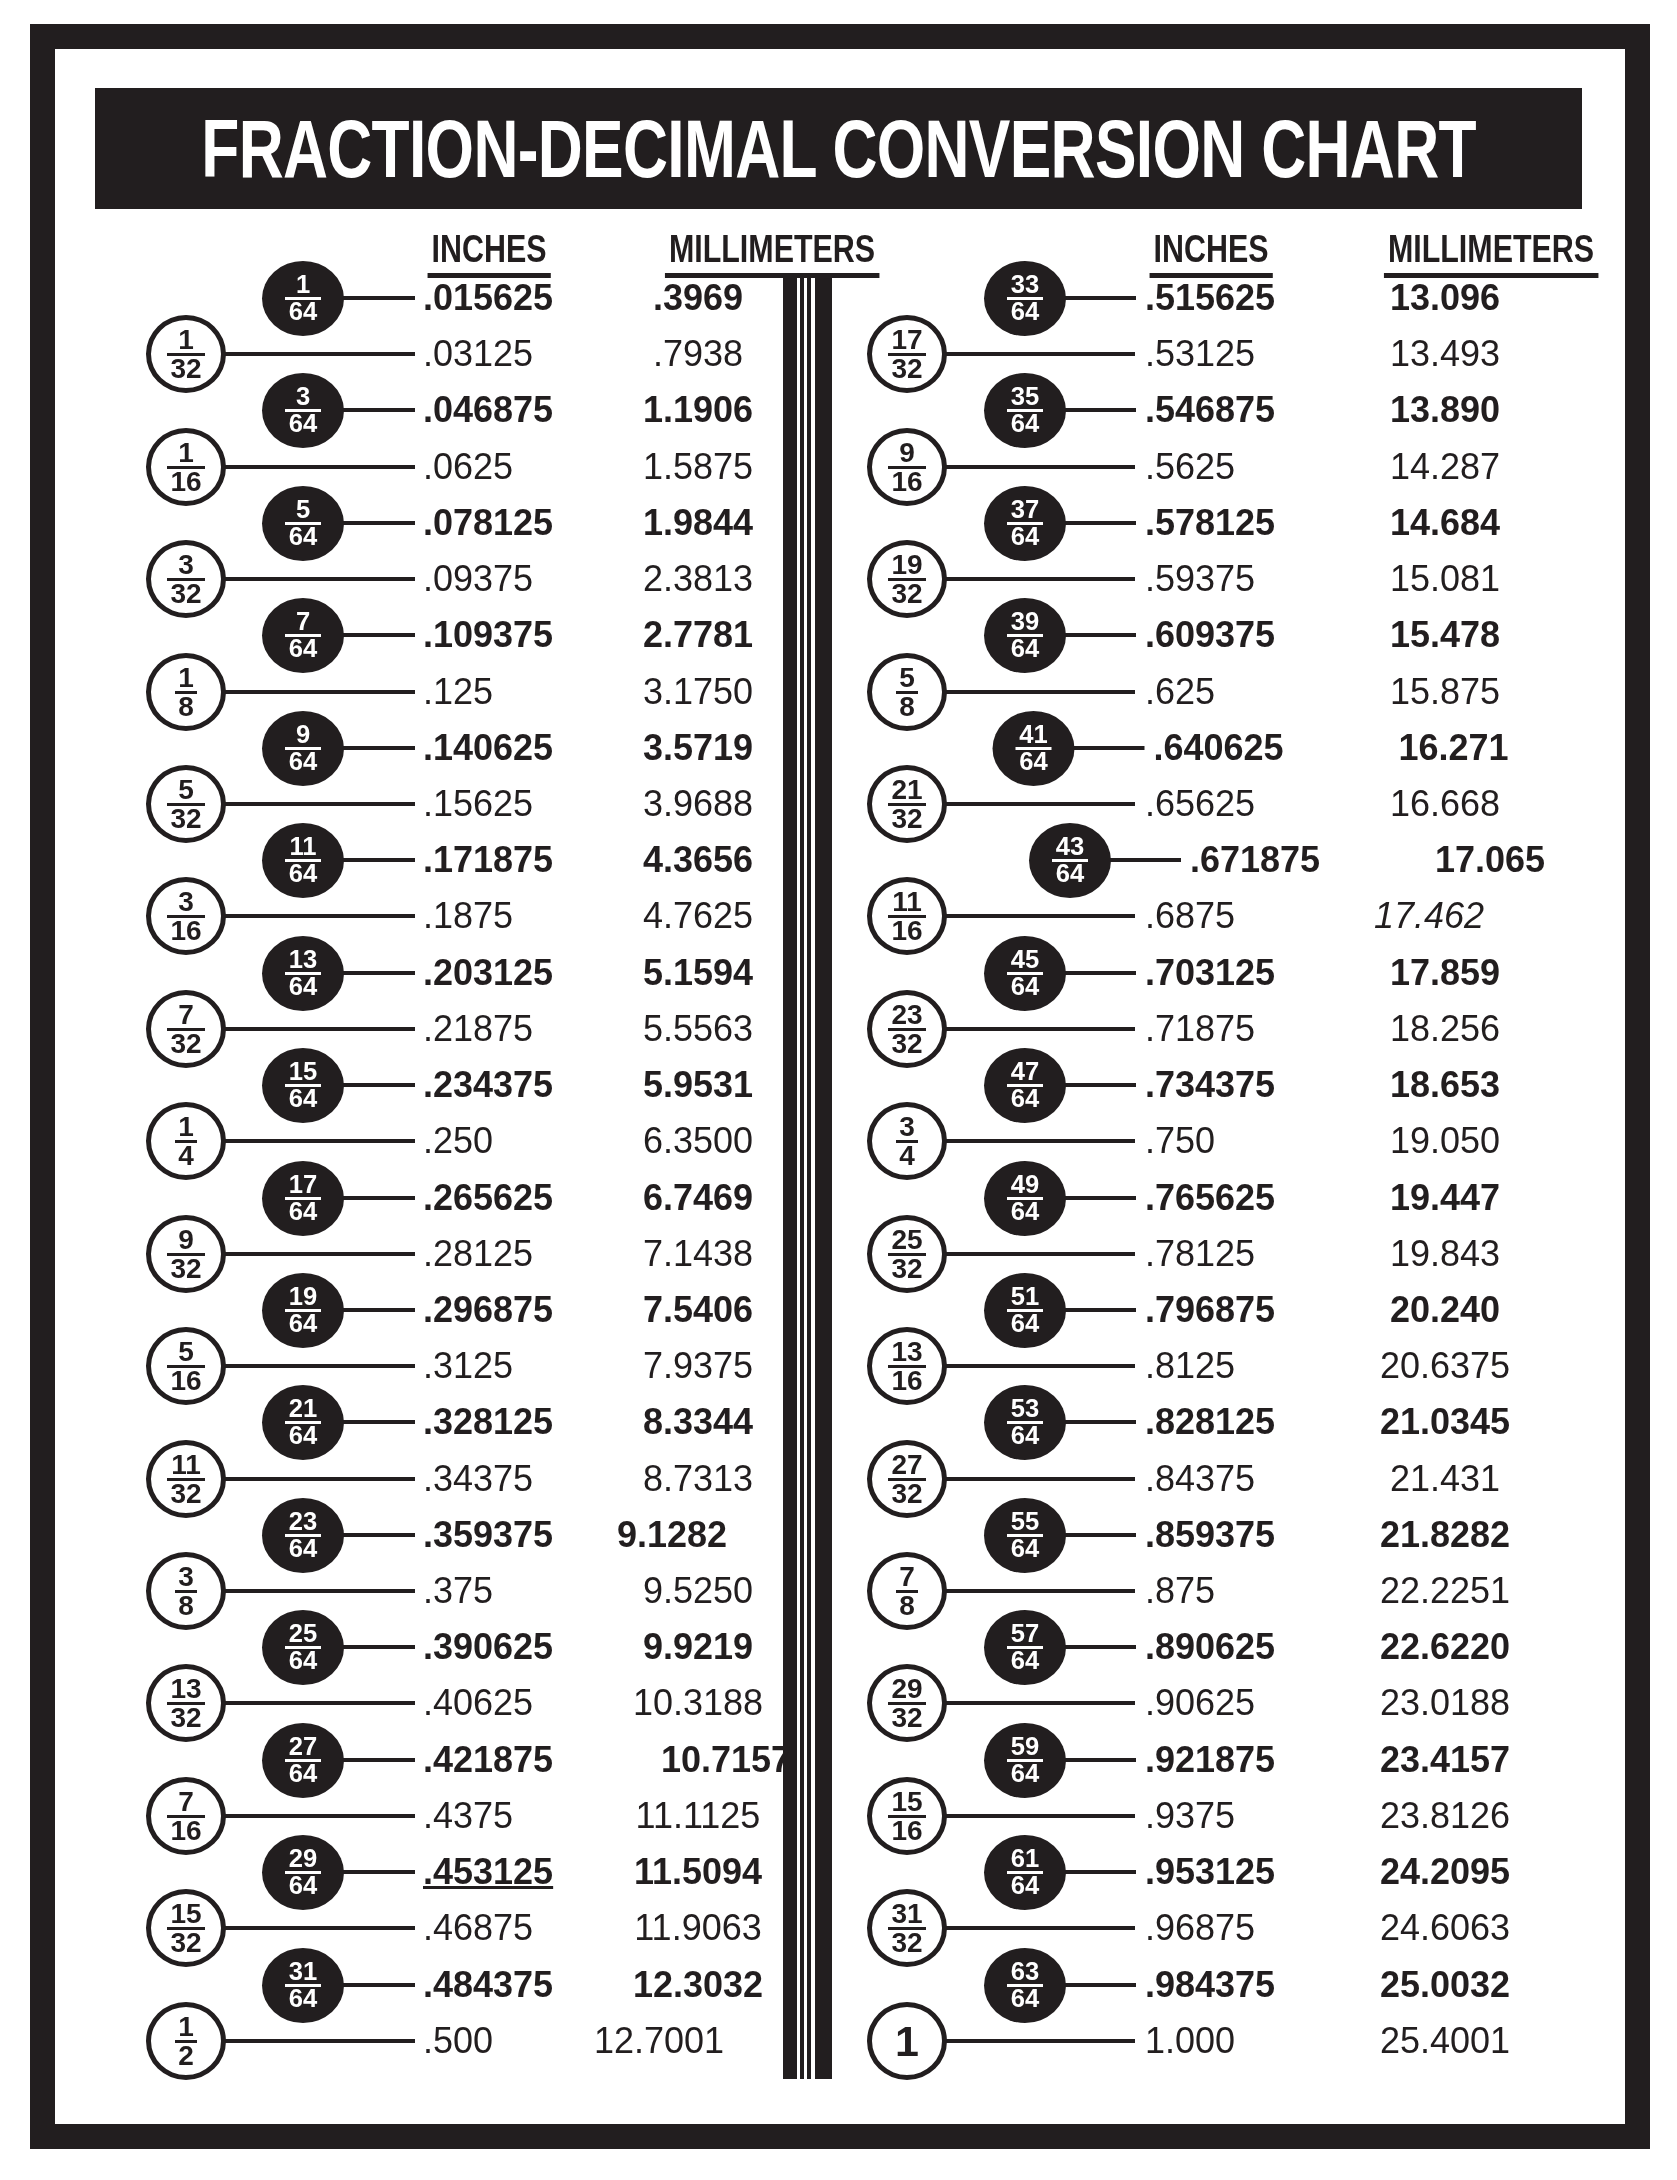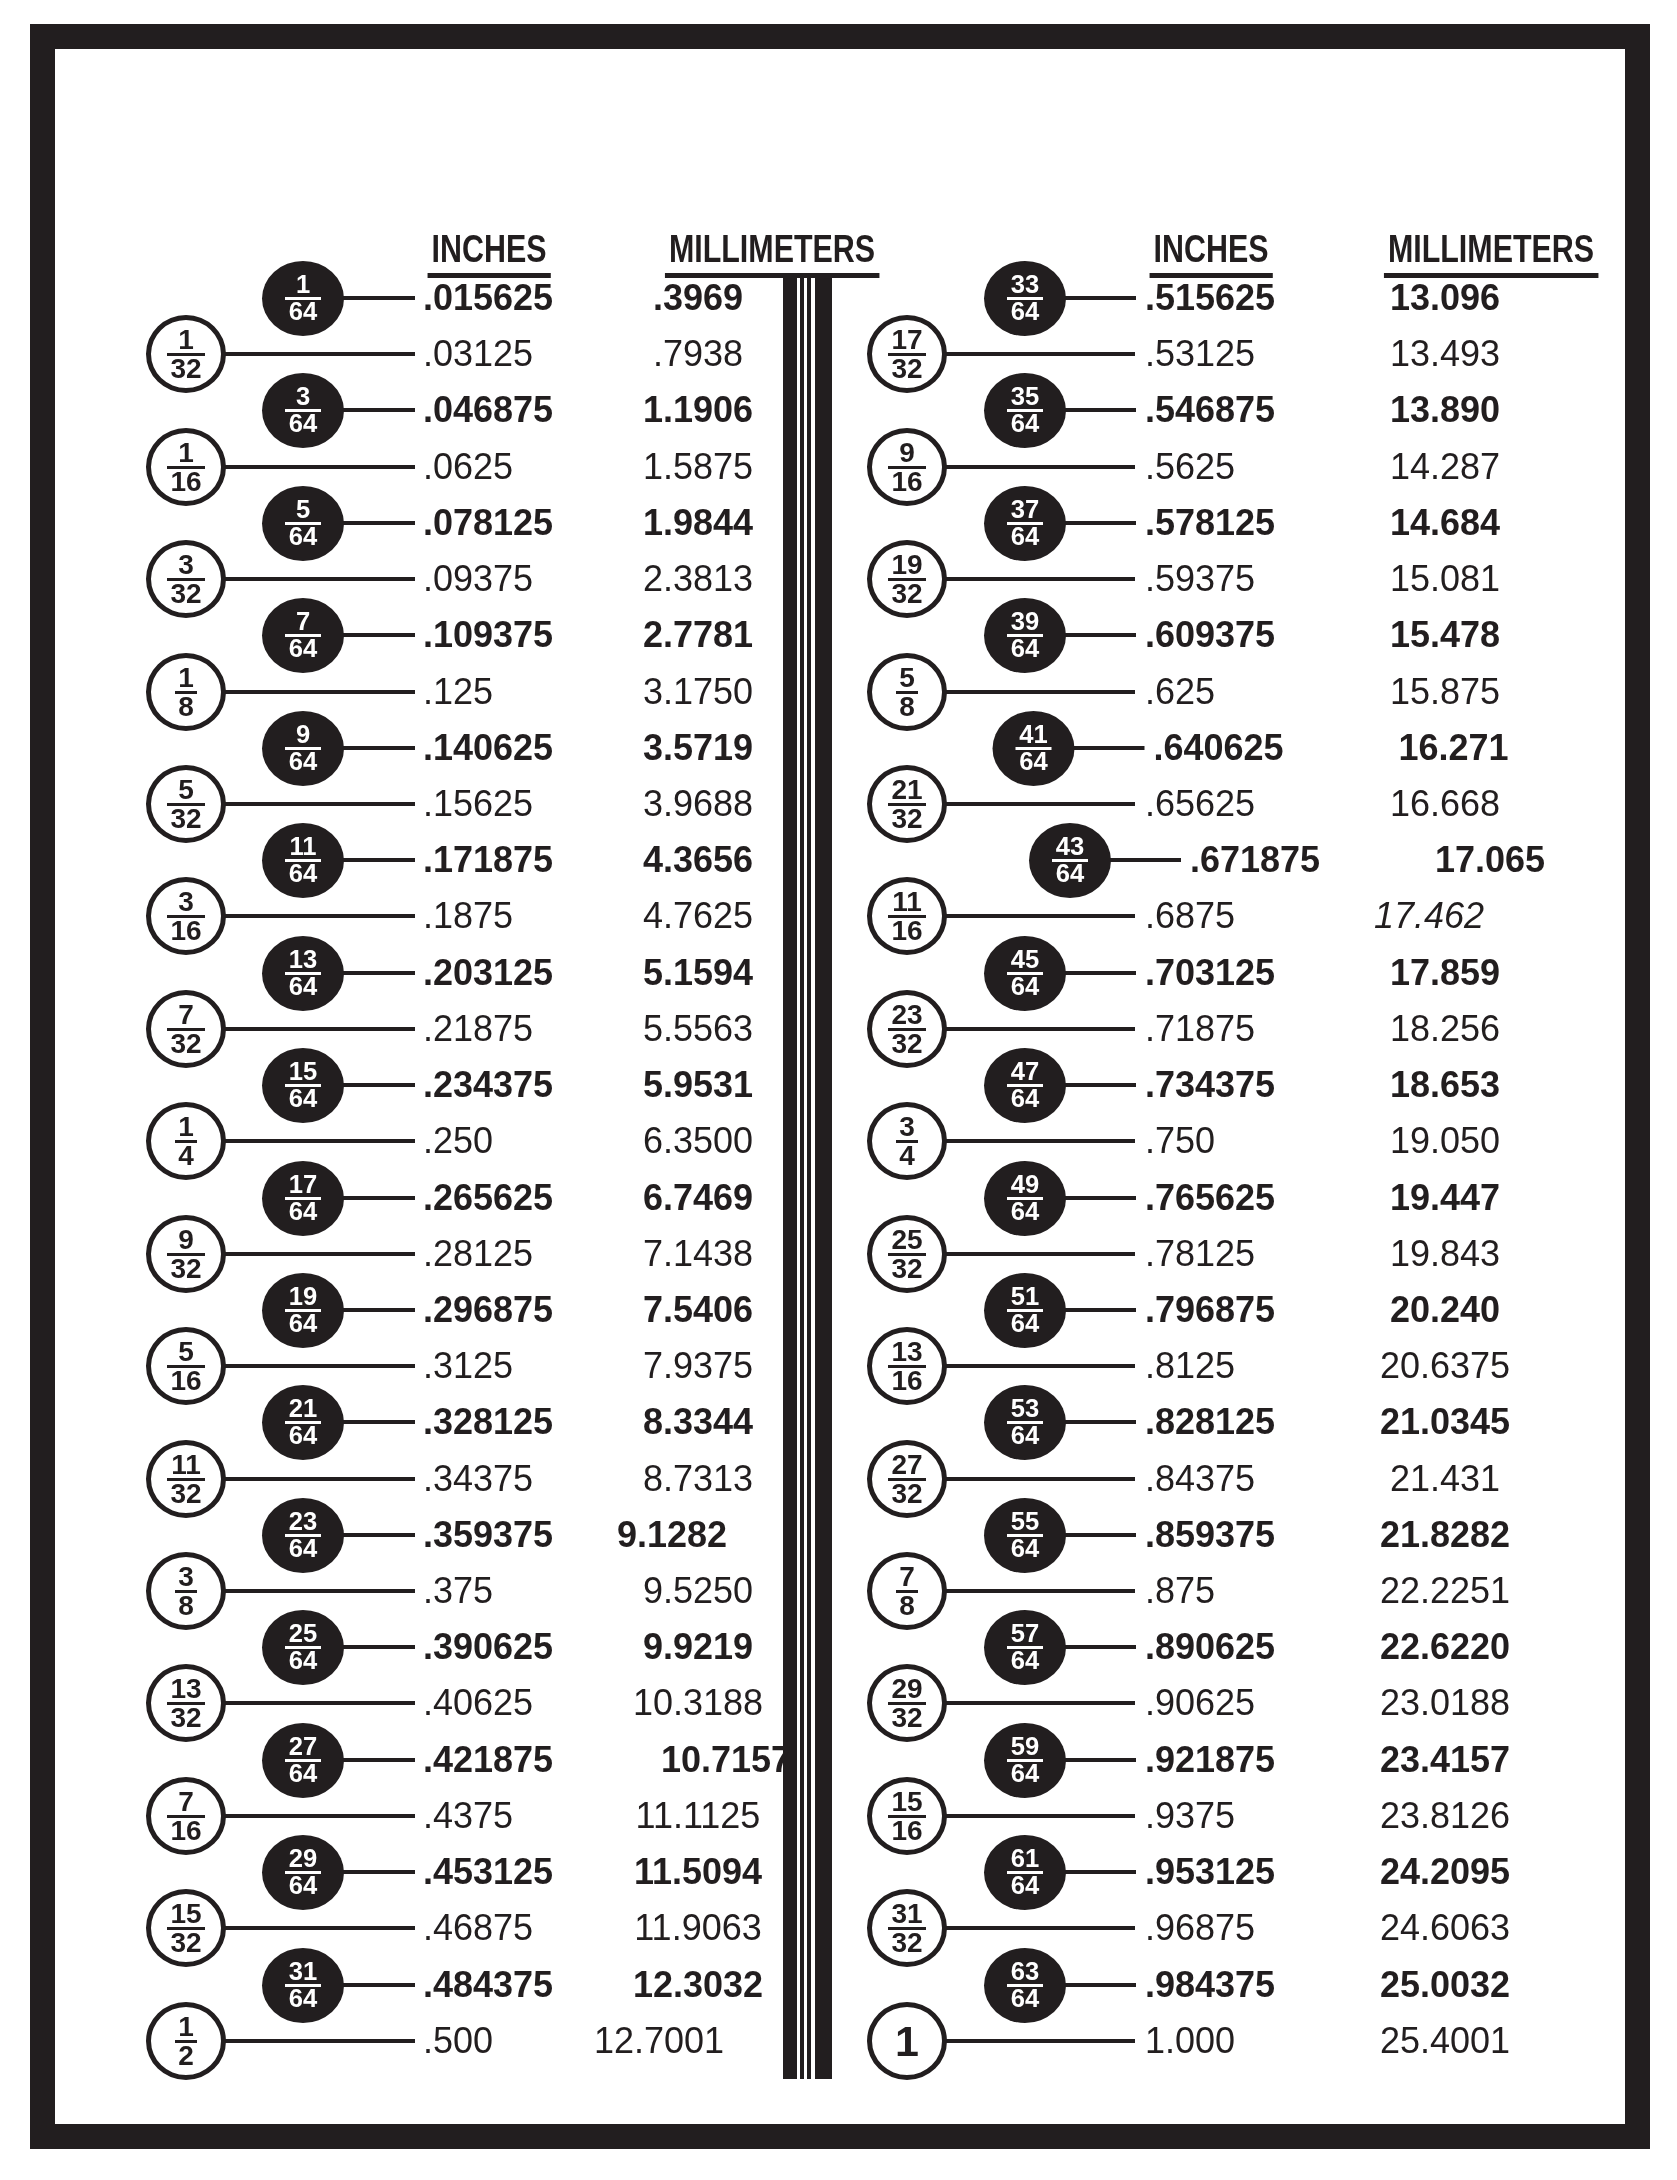--- a/index.html
+++ b/index.html
@@ -51,20 +51,23 @@
   .val.mm { transform:translateX(-50%); }
   .row.major .val { font-weight:bold; }
   .row.indent { transform:translateX(8.5px); }
 </style>
 </head>
 <body>
 
 <div class="page">
   <div class="frame"></div>
 
+  <div class="banner">
+    <span class="title">FRACTION-DECIMAL CONVERSION CHART</span>
+  </div>
 
   <span class="hdr hdr-il">INCHES</span>
   <span class="hdr hdr-ml">MILLIMETERS</span>
   <span class="hdr hdr-ir">INCHES</span>
   <span class="hdr hdr-mr">MILLIMETERS</span>
 
   <div class="divider">
     <div class="b b1"></div>
     <div class="b b2"></div>
     <div class="b b3"></div>
@@ -381,21 +384,21 @@
         <span class="val mm" style="left: 698px;">11.1125</span>
       </div>
       <div class="row major" style="top: 1844px; left: 0px; width: 783px;">
         <div class="cline" style="left: 342px; width: 73px;"></div>
         <div class="badge major" style="left: 262px;">
           <div class="frac">
             <span class="num">29</span>
             <span class="den">64</span>
           </div>
         </div>
-        <span class="val in" style="left: 423px;">.453125</span>
+        <span class="val in" style="left: 423px; text-decoration: underline;">.453125</span>
         <span class="val mm" style="left: 698px;">11.5094</span>
       </div>
       <div class="row" style="top: 1900px; left: 0px; width: 783px;">
         <div class="cline" style="left: 224px; width: 191px;"></div>
         <div class="badge minor" style="left: 146px;">
           <div class="frac">
             <span class="num">15</span>
             <span class="den">32</span>
           </div>
         </div>

